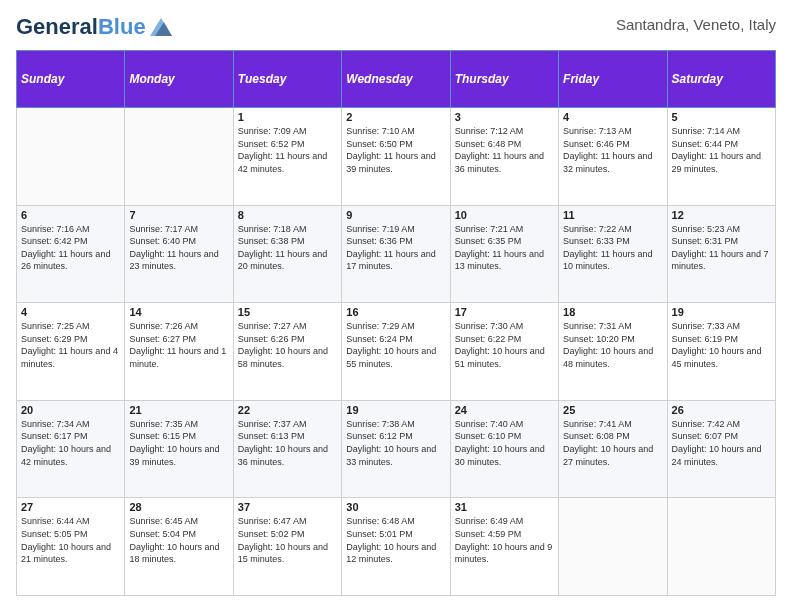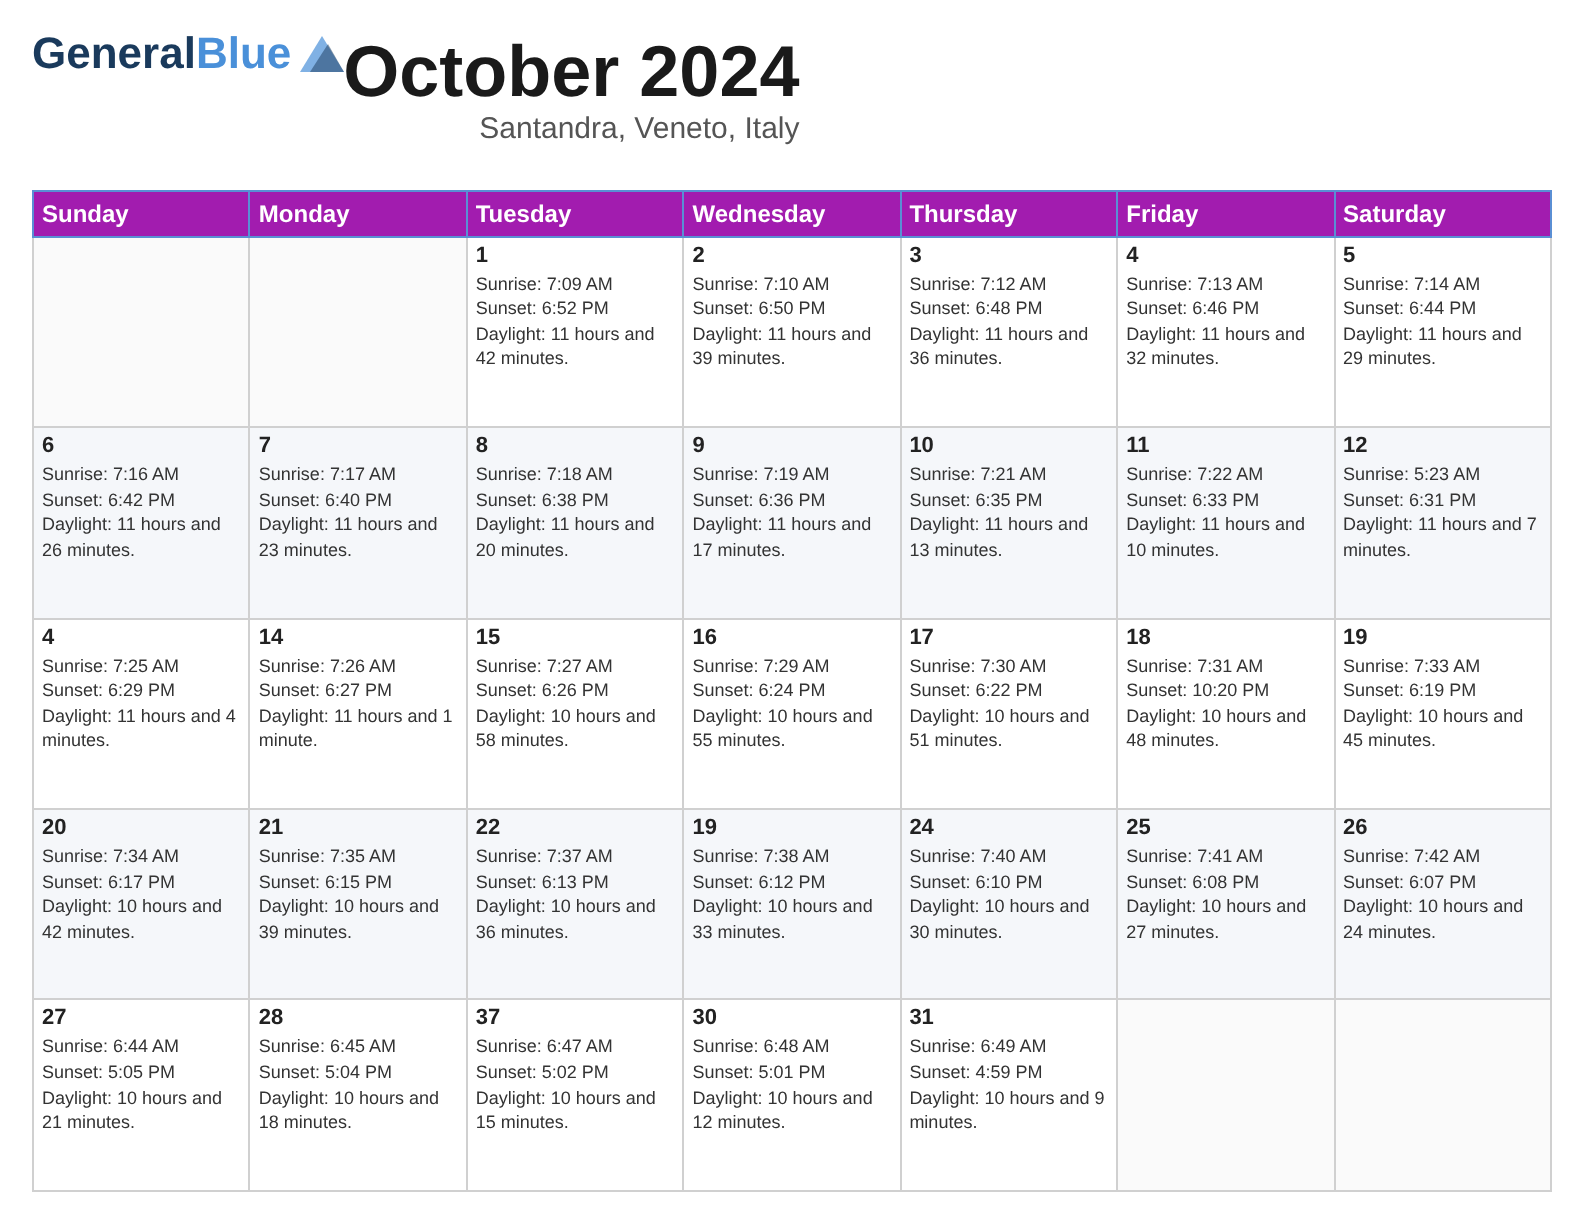--- a/index.html
+++ b/index.html
@@ -12,23 +12,23 @@
     }
     .page {
       width: 792px;
       height: 612px;
       padding: 16px;
       display: flex;
       flex-direction: column;
     }
     .header {
       display: flex;
-      justify-content: flex-start;
+      justify-content: space-between;
       align-items: flex-start;
-      margin-bottom: 22px;
+      margin-bottom: 12px;
     }
     .logo {
       display: flex;
       flex-direction: column;
       align-items: flex-start;
     }
     .title-block {
       text-align: right;
     }
     .month-title {
@@ -41,27 +41,28 @@
       font-size: 15px;
       color: #555;
     }
     .calendar {
       flex: 1;
       border-collapse: collapse;
       width: 100%;
       table-layout: fixed;
     }
     .calendar th {
-      background: #a21caf;
+      background: #6d28d9;
       color: #fff;
       font-size: 12px;
       font-weight: bold;
-      padding: 4px 4px;
+      padding: 21px 4px;
       text-align: left;
       border: 1px solid #5a8fd4;
+      font-style: italic;
     }
     .calendar td {
       border: 1px solid #d0d0d0;
       vertical-align: top;
       padding: 3px 4px;
       font-size: 9.5px;
       color: #222;
       background: #fff;
       height: 88px;
     }
@@ -92,21 +93,20 @@
         <div style="font-size:22px;font-weight:bold;color:#1a3a5c;line-height:1;">
           <span style="color:#1a3a5c;">General</span><span style="color:#4a90d9;">Blue</span>
         </div>
         <svg width="22" height="18" viewBox="0 0 22 18">
           <polygon points="0,18 11,0 22,18" fill="#4a90d9" opacity="0.7"></polygon>
           <polygon points="5,18 14,4 22,18" fill="#1a3a5c" opacity="0.5"></polygon>
         </svg>
       </div>
     </div>
     <div class="title-block">
-      <div class="month-title">October 2024</div>
       <div class="location">Santandra, Veneto, Italy</div>
     </div>
   </div>
 
   <table class="calendar">
     <thead>
       <tr>
         <th>Sunday</th>
         <th>Monday</th>
         <th>Tuesday</th>

